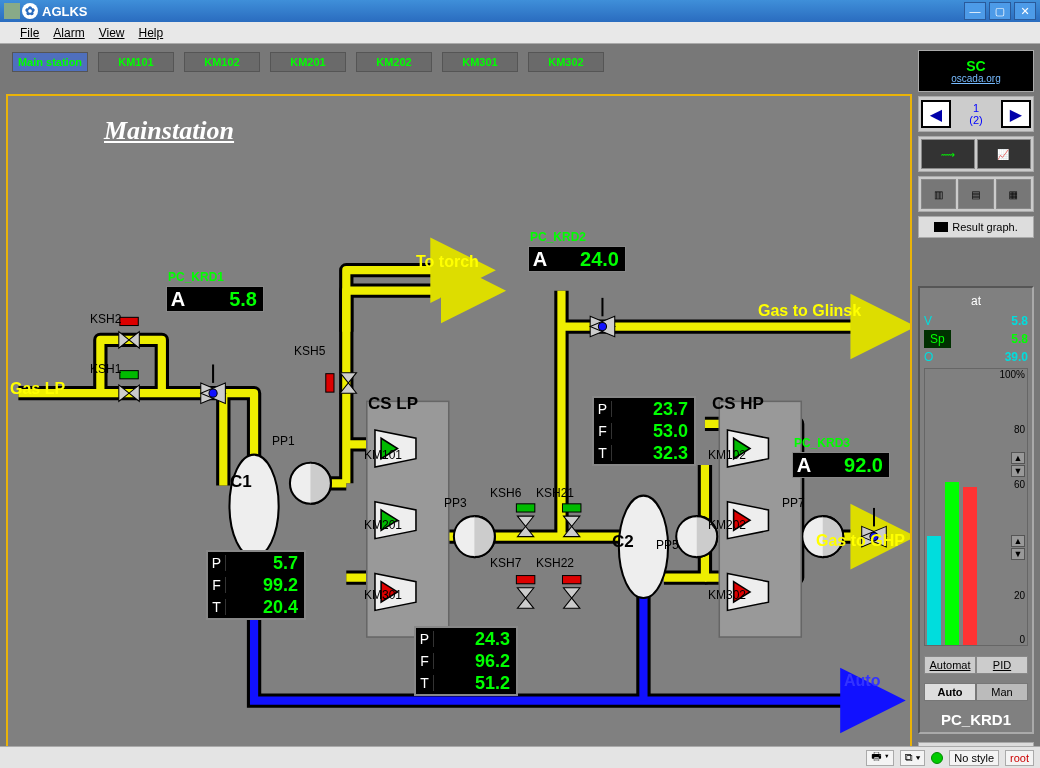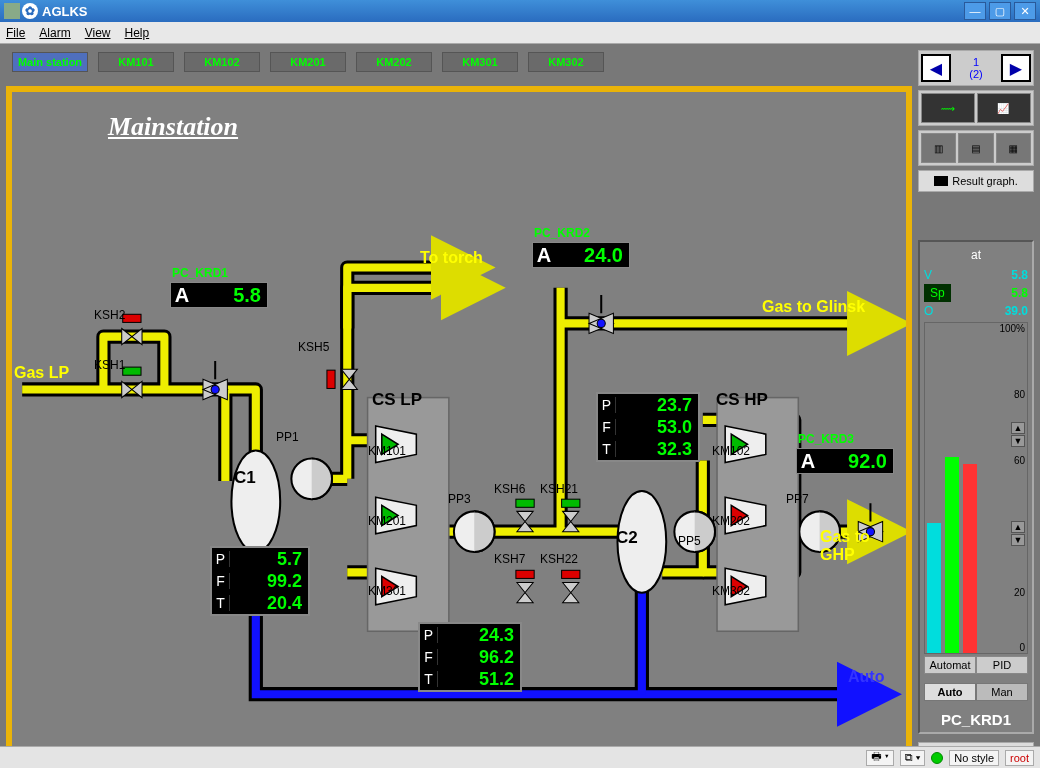--- a/index.html
+++ b/index.html
@@ -8,31 +8,31 @@
   
   .titlebar { height: 22px; background: linear-gradient(to bottom, #3f8fd9, #2a6cbf); display: flex; align-items: center; color: #fff; padding: 0 4px; }
   .titlebar .app-icon { width: 16px; height: 16px; background: #8a8; margin-right: 2px; display:inline-block; }
   .titlebar .gear { width:16px;height:16px;background:#fff;border-radius:50%;margin-right:4px;display:inline-flex;align-items:center;justify-content:center;color:#2a6cbf;font-weight:bold;}
   .titlebar .title { font-weight: bold; font-size: 13px; }
   .titlebar .spacer { flex: 1; }
   .titlebar .win-btn { width: 22px; height: 18px; background: #4d9be8; border: 1px solid #2a5a9a; margin-left: 3px; display: flex; align-items: center; justify-content: center; color: #fff; font-size: 11px; cursor: pointer; }
   .titlebar .win-close { background: #4d9be8; }
 
   
-  .menubar { height: 22px; background: #e8e8e8; border-bottom: 1px solid #aaa; display: flex; align-items: center; padding: 0 6px; gap: 14px; }
+  .menubar { height: 22px; background: #e8e8e8; border-bottom: 1px solid #aaa; display: flex; align-items: center; padding: 0 20px; gap: 14px; }
   .menubar .menu-item { text-decoration: underline; cursor: pointer; color: #000; }
 
   
   .workspace { background: #787878; height: 724px; padding: 6px; display: flex; gap: 6px; }
   .mnemonic-frame { flex: 1; display: flex; flex-direction: column; }
   .tabs { display: flex; gap: 10px; padding: 2px 0 2px 6px; }
   .tab { width: 76px; height: 20px; background: #6a6a6a; color: #0f0; font-weight: bold; font-size: 11px; display: flex; align-items: center; justify-content: center; border: 1px solid #555; cursor: pointer; }
   .tab.active { background: #4f6fbd; color: #0f0; }
 
-  .canvas-wrap { flex: 1; border: 6px solid #eab308; background: #808080; position: relative; margin-top: 12px; }
+  .canvas-wrap { flex: 1; border: 2px solid #eab308; background: #808080; position: relative; margin-top: 20px; }
   .page-title { position: absolute; top: 20px; left: 96px; font-family: Georgia, serif; font-style: italic; font-weight: bold; font-size: 26px; color: #fff; text-decoration: underline; }
 
   
   .sidepanel { width: 116px; display: flex; flex-direction: column; gap: 4px; }
   .logo-box { height: 42px; background: #000; border: 1px solid #aaa; display: flex; flex-direction: column; align-items: center; justify-content: center; }
   .logo-box .sc { color: #0f0; font-weight: bold; font-size: 14px; line-height:1;}
   .logo-box .url { color: #7bf; font-size: 10px; text-decoration: underline; }
 
   .nav-row { height: 36px; border: 1px solid #aaa; background: #ccc; display: flex; align-items: center; justify-content: space-between; padding: 2px; }
   .nav-arrow { width: 30px; height: 28px; border: 2px solid #000; background: #fff; display: flex; align-items: center; justify-content: center; font-size: 16px; color: #00a; cursor: pointer; }
@@ -52,21 +52,21 @@
   .ctrl-row .lbl-v { color:#0dd;} .ctrl-row .lbl-sp{color:#0f0;background:#003000;padding:0 6px;} .ctrl-row .lbl-o{color:#0dd;}
   .ctrl-row .val { font-weight:bold;}
   .val-v{color:#0dd;} .val-sp{color:#0f0;} .val-o{color:#0dd;}
   .bargraph { flex:1; display:flex; align-items:flex-end; gap:4px; padding: 4px 0 0 2px; position:relative; border:1px solid #666; margin-top:2px; background:#808080; height:140px;}
   .bar { width: 14px; }
   .bar.v { background:#0dd; height:40%;} .bar.sp{background:#0f0;height:60%;} .bar.o{background:#f33;height:58%;}
   .scale { position:absolute; right:2px; top:0; bottom:0; width:30px;}
   .tick { position:absolute; right:0; color:#000; font-size:10px;}
   .arrows { position:absolute; right:2px; display:flex;flex-direction:column; gap:1px;}
   .arrows span{width:14px;height:12px;background:#999;border:1px solid #555;display:flex;align-items:center;justify-content:center;font-size:9px;cursor:pointer;}
-  .ctrl-tabs { display:flex; margin-top:2px;}
+  .ctrl-tabs { display:flex; margin-top:10px;text-decoration:underline;}
   .ctrl-tabs .ct{flex:1;background:#ccc;border:1px solid #888;font-size:11px;text-align:center;padding:2px;cursor:pointer;}
   .ctrl-mode{display:flex;margin-top:9px;}
   .ctrl-mode .cm{flex:1;background:#bbb;border:1px solid #777;font-size:11px;text-align:center;padding:2px;cursor:pointer;}
   .ctrl-mode .cm.active{background:#ddd;font-weight:bold;}
   .ctrl-name{text-align:center;color:#fff;font-weight:bold;font-size:15px;margin-top:10px;}
 
   .play-demo { height:20px;border:1px solid #aaa;background:#ddd;display:flex;align-items:center;justify-content:center;gap:4px;font-size:11px;cursor:pointer;margin-top:4px;}
 
   
   .statusbar { position:absolute; bottom:0; left:0; right:0; height:22px; background:#e4e4e4; border-top:1px solid #aaa; display:flex; align-items:center; justify-content:flex-end; gap:6px; padding:0 6px;}
@@ -273,39 +273,39 @@
               <path d="M0,0 L40,8 L40,28 L0,36 Z" fill="#eee"></path>
               <path d="M6,8 L22,18 L6,28 Z" fill="#d00"></path>
             </g>
           <g transform="translate(702,466)">
               <path d="M0,0 L40,8 L40,28 L0,36 Z" fill="#eee"></path>
               <path d="M6,8 L22,18 L6,28 Z" fill="#d00"></path>
             </g>
         </g>
       </svg>
 
-      <span class="pipe-label" style="top:272px;left:2px;">Gas LP</span>
+      <span class="pipe-label" style="top:284px;left:2px;">Gas LP</span>
       <span class="pipe-label" style="top:157px;left:408px;">To torch</span>
       <span class="pipe-label" style="top:206px;left:750px;">Gas to Glinsk</span>
       <span class="pipe-label" style="top:436px;left:808px;">Gas to GHP</span>
       <span class="pipe-label" style="top:576px;left:836px;color:#33f;">Auto</span>
 
       <span class="dev-label" style="top:266px;left:82px;">KSH1</span>
       <span class="dev-label" style="top:216px;left:82px;">KSH2</span>
       <span class="dev-label" style="top:248px;left:286px;">KSH5</span>
       <span class="dev-label" style="top:390px;left:482px;">KSH6</span>
       <span class="dev-label" style="top:390px;left:528px;">KSH21</span>
       <span class="dev-label" style="top:460px;left:482px;">KSH7</span>
       <span class="dev-label" style="top:460px;left:528px;">KSH22</span>
 
       <span class="obj-label" style="top:376px;left:222px;">C1</span>
       <span class="obj-label" style="top:436px;left:604px;">C2</span>
       <span class="dev-label" style="top:338px;left:264px;">PP1</span>
       <span class="dev-label" style="top:400px;left:436px;">PP3</span>
-      <span class="dev-label" style="top:442px;left:666px;">PP5</span>
+      <span class="dev-label" style="top:442px;left:648px;">PP5</span>
       <span class="dev-label" style="top:400px;left:774px;">PP7</span>
       <span class="obj-label" style="top:298px;left:360px;">CS LP</span>
       <span class="obj-label" style="top:298px;left:704px;">CS HP</span>
       <span class="dev-label" style="top:352px;left:356px;">KM101</span>
       <span class="dev-label" style="top:422px;left:356px;">KM201</span>
       <span class="dev-label" style="top:492px;left:356px;">KM301</span>
       <span class="dev-label" style="top:352px;left:700px;">KM102</span>
       <span class="dev-label" style="top:422px;left:700px;">KM202</span>
       <span class="dev-label" style="top:492px;left:700px;">KM302</span>
 
@@ -368,20 +368,24 @@
         <div class="disp-row">
             <span class="disp-lbl">T</span>
             <span class="disp-val">32.3</span>
           </div>
       </div>
 
     </div>
   </div>
 
   <div class="sidepanel">
+    <div class="logo-box">
+      <span class="sc">SC</span>
+      <span class="url">oscada.org</span>
+    </div>
     <div class="nav-row">
       <span class="nav-arrow">◀</span>
       <span class="nav-count"><span>1</span><br><span>(2)</span></span>
       <span class="nav-arrow">▶</span>
     </div>
     <div class="tool-row">
       <span class="tool-btn dark">⟿</span>
       <span class="tool-btn dark">📈</span>
     </div>
     <div class="tool-row">

